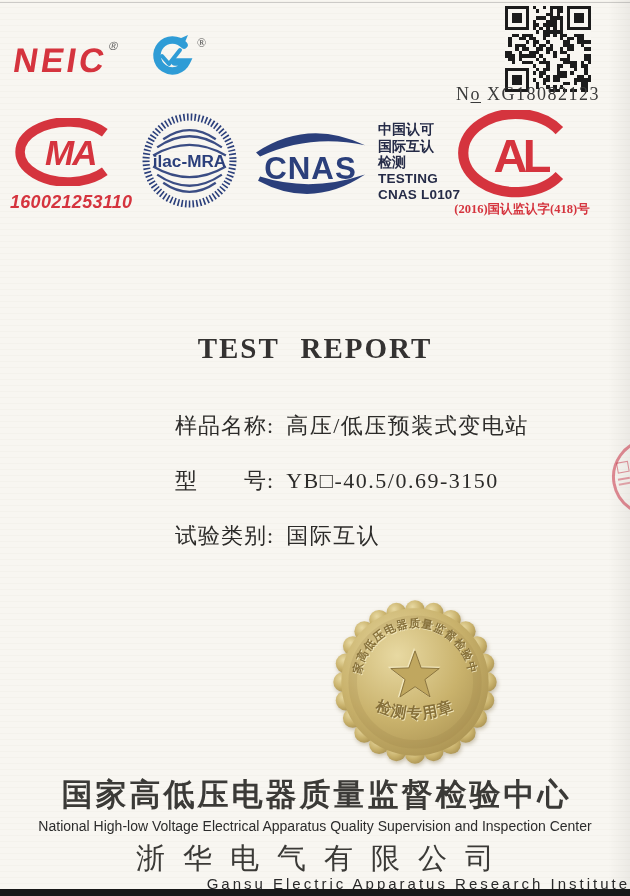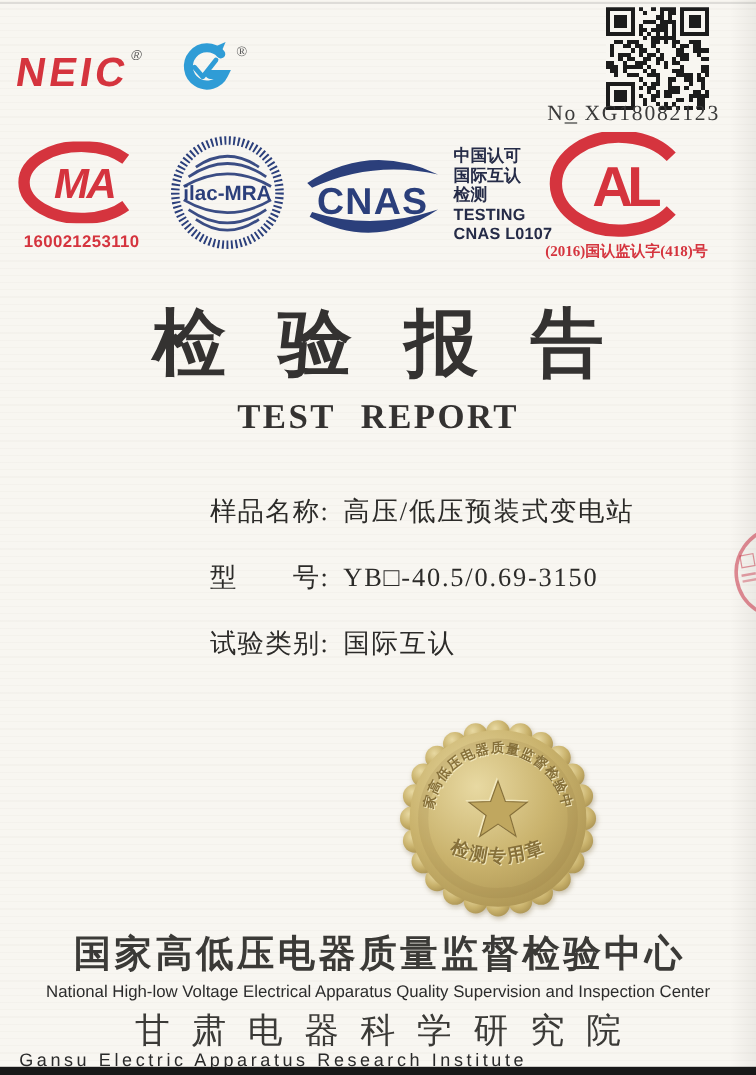--- a/index.html
+++ b/index.html
@@ -27,21 +27,21 @@
   .gs .reg { position:absolute; right:-12px; top:2px; }
   .qr-block { position:absolute; left:505px; top:6px; width:86px; }
   .qr-block svg { width:86px; height:86px; display:block; background:#f8f6f1; }
   .report-no { position:absolute; left:410px; top:84px; width:190px; text-align:right;
     font-size:18px; letter-spacing:1.5px; color:#3a3a3a; white-space:nowrap; }
   .report-no .u-o { text-decoration:underline; text-underline-offset:2px; }
 
   
   .cma { position:absolute; left:10px; top:118px; width:116px; text-align:center; }
   .cma-number { margin-top:2px; font-family:"Liberation Sans",sans-serif;
-    font-weight:700; font-size:14px; color:#d5343e; letter-spacing:.3px; white-space:nowrap; }
+    font-weight:700; font-size:18px; color:#d5343e; letter-spacing:.3px; white-space:nowrap;font-style:italic; }
   .ilac { position:absolute; left:141px; top:112px; width:97px; height:97px; }
   .cnas { position:absolute; left:252px; top:121px; width:117px; height:87px; }
   .cnas-text { position:absolute; left:378px; top:121px;
     font-family:"Liberation Sans","DejaVu Sans",sans-serif;
     color:#252b47; font-weight:700; line-height:16.5px; font-size:14px; white-space:nowrap; }
   .cnas-text .en { font-size:13.5px; letter-spacing:.2px; }
   .cal { position:absolute; left:444px; top:110px; width:156px; text-align:center; }
   .cal svg { width:132px; height:90px; display:block; margin:0 auto; }
   .cal-caption { margin-top:1px; font-size:12.5px; font-weight:700; color:#d5343e;
     white-space:nowrap; letter-spacing:0; }
@@ -76,23 +76,23 @@
   
   .footer-zh { position:absolute; top:774px; width:100%; text-align:center;
     font-size:31px; font-weight:600; color:#3b3a37; letter-spacing:3px; padding-left:3px;
     white-space:nowrap; }
   .footer-en { position:absolute; top:818px; width:100%; text-align:center;
     font-family:"Liberation Sans","DejaVu Sans",sans-serif;
     font-size:14px; color:#2c2c2c; white-space:nowrap; }
   .inst-zh { position:absolute; top:839px; width:100%; text-align:center;
     font-size:29px; font-weight:500; color:#3b3a37; letter-spacing:18px; padding-left:18px;
     white-space:nowrap; }
-  .inst-en { position:absolute; top:875px; width:100%; text-align:left;
+  .inst-en { position:absolute; top:875px; width:100%; text-align:right;
     font-family:"Liberation Sans","DejaVu Sans",sans-serif;
-    font-size:15px; color:#2a2a2a; letter-spacing:3px; white-space:nowrap;padding-left:16px; }
+    font-size:15px; color:#2a2a2a; letter-spacing:3px; white-space:nowrap; }
   .scan-bar { position:absolute; bottom:0; left:0; width:100%; height:7px; background:#181818; }
 </style>
 </head>
 <body>
 
 <div class="paper">
 
   <div class="neic"><span>NEIC</span><sup class="reg">®</sup></div>
 
   <div class="gs">
@@ -458,21 +458,20 @@
   </div>
 
   <div class="cal">
     <svg viewBox="0 0 132 92">
       <path d="M104.2,21.1 A54,40 0 1 0 104.2,66.9" fill="none" stroke="#d5343e" stroke-width="10.5"></path>
       <text x="37" y="63" font-family="Liberation Sans,sans-serif" font-size="48" font-weight="800" fill="#d5343e" letter-spacing="-5">AL</text>
     </svg>
     <div class="cal-caption">(2016)国认监认字(418)号</div>
   </div>
 
-  <h1 class="title-zh">检验报告</h1>
   <h2 class="title-en">TEST REPORT</h2>
 
   <section class="fields">
     <div class="field-row">
       <span class="f-label">样品名称:</span><span class="f-value">高压/低压预装式变电站</span>
     </div>
     <div class="field-row">
       <span class="f-label">型　　号:</span><span class="f-value">YB□-40.5/0.69-3150</span>
     </div>
     <div class="field-row">
@@ -537,17 +536,17 @@
       <text font-size="16" letter-spacing="1.5" fill="#86703a">
         <textPath href="#seal-bottom-arc" startOffset="50%" text-anchor="middle">检测专用章</textPath>
       </text>
     </g>
   </svg>
 
   <div class="side-stamp"></div>
 
   <div class="footer-zh">国家高低压电器质量监督检验中心</div>
   <div class="footer-en">National High-low Voltage Electrical Apparatus Quality Supervision and Inspection Center</div>
-  <div class="inst-zh">甘肃电器科学研究院</div>
+  <div class="inst-zh">浙华电气有限公司</div>
   <div class="inst-en">Gansu Electric Apparatus Research Institute</div>
   <div class="scan-bar"></div>
 
 </div>
 
 </body></html>

